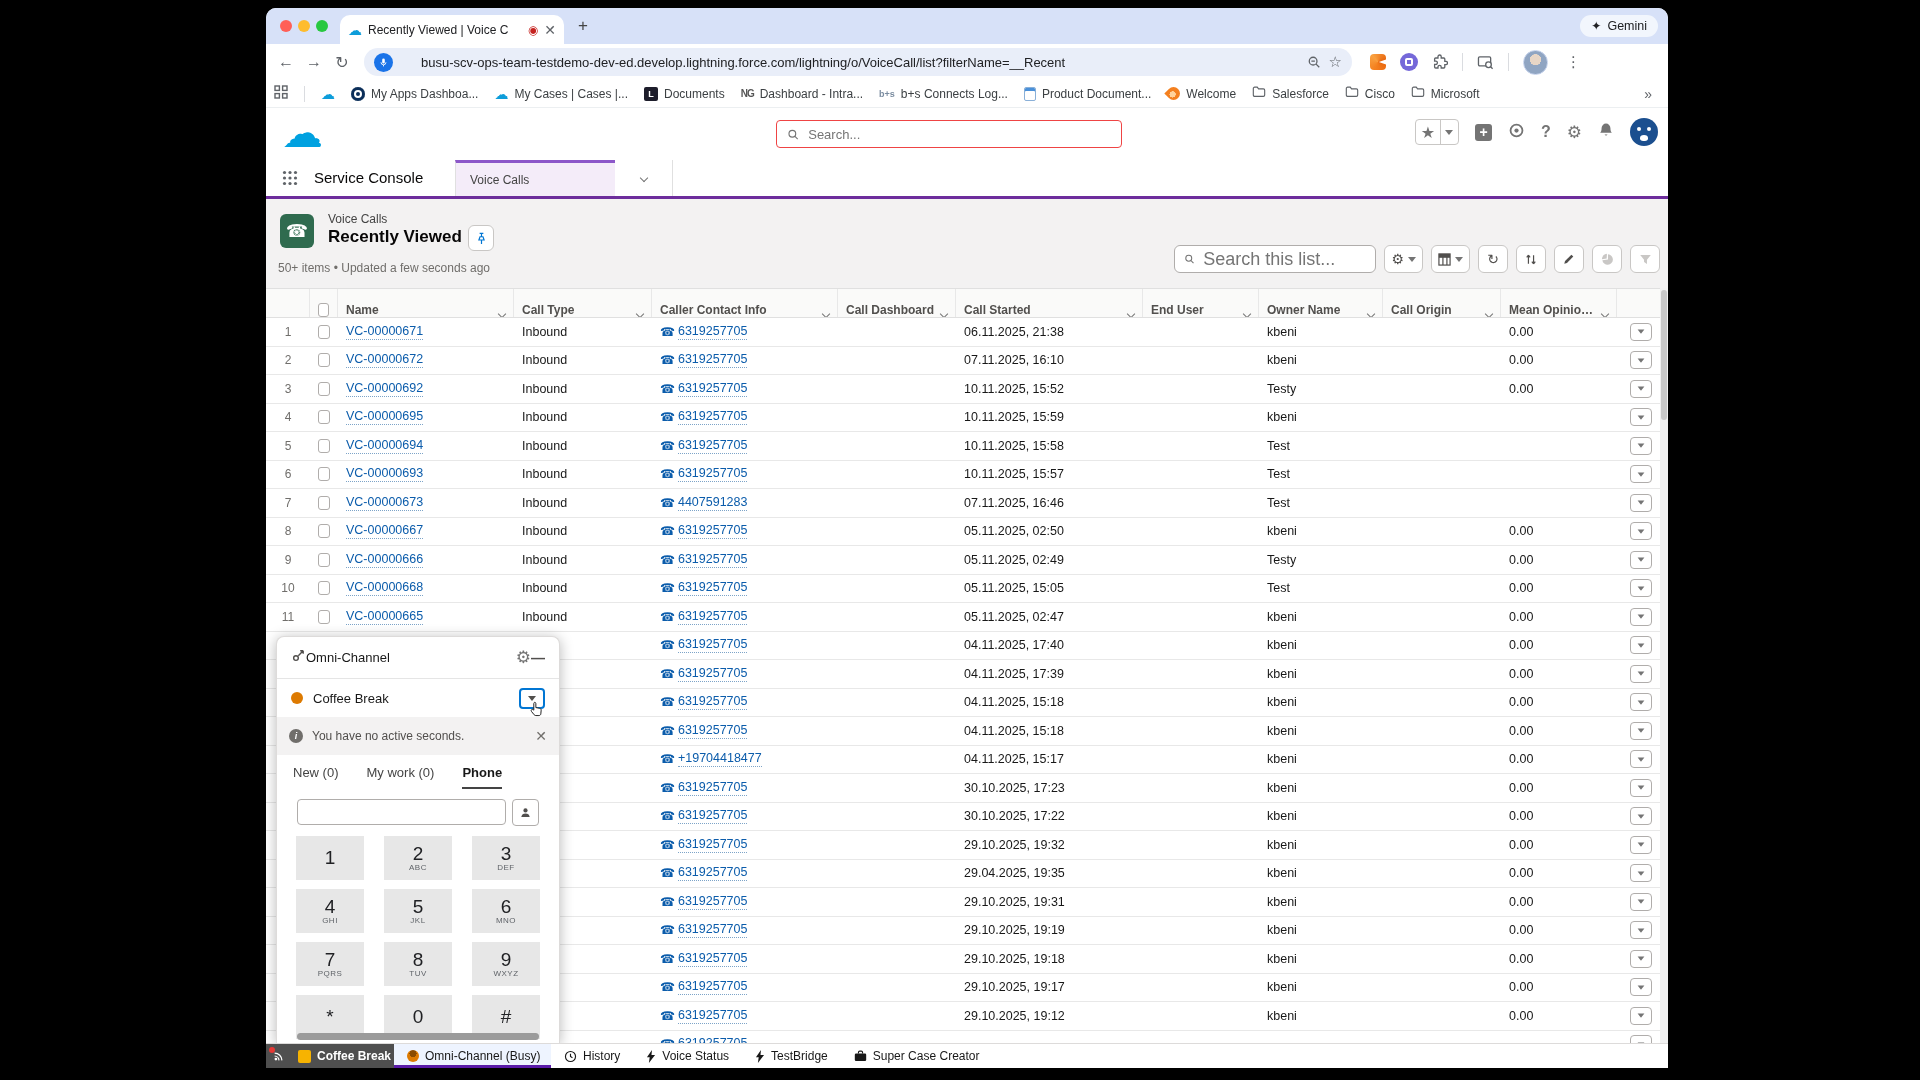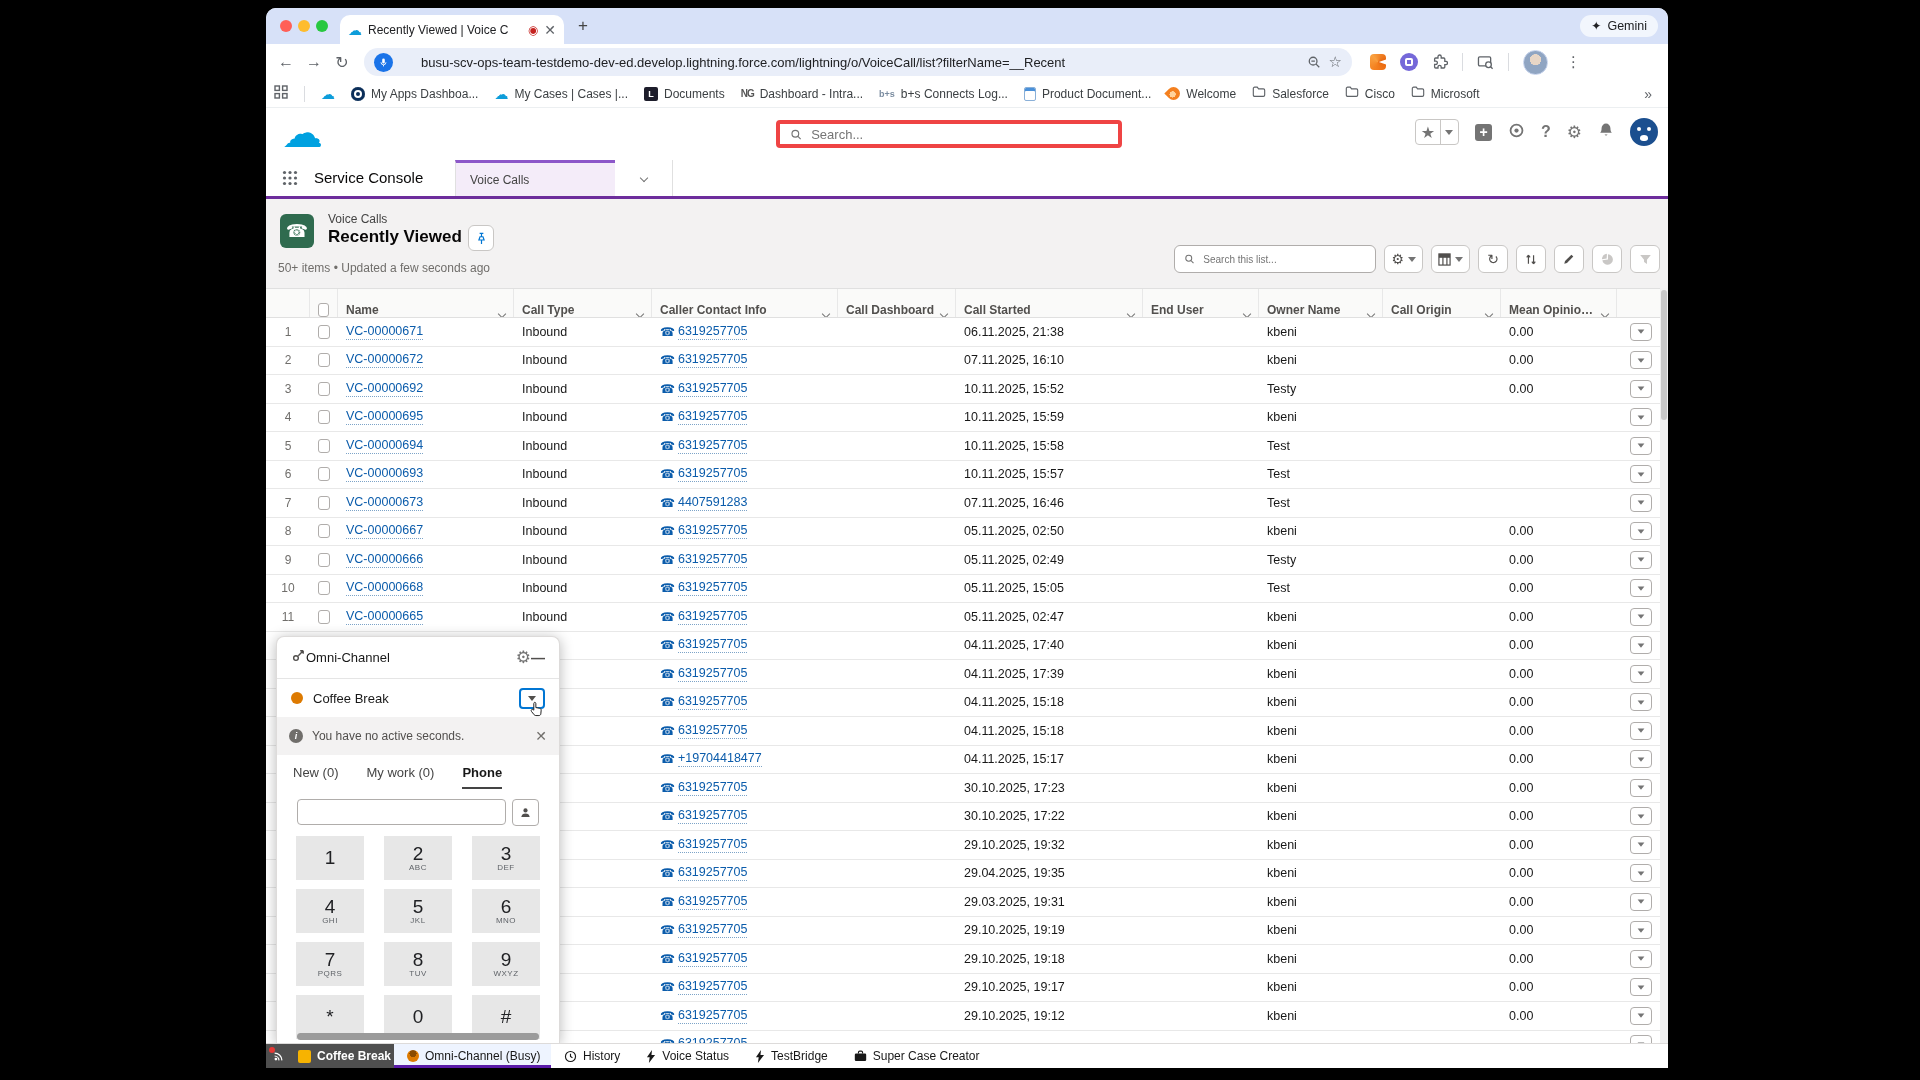--- a/index.html
+++ b/index.html
@@ -47,21 +47,21 @@
   .ic-sq-dark{width:14px;height:14px;background:#1d1d2b;color:#fff;font-size:9px;font-weight:bold;display:flex;align-items:center;justify-content:center;border-radius:2px;}
   .ic-ng{font-size:10px;font-weight:bold;color:#555;letter-spacing:-1px;}
   .ic-bs{font-size:9px;font-weight:bold;color:#7a8ca0;}
   .ic-navy{width:14px;height:14px;border-radius:50%;background:#0b2e59;box-shadow:inset 0 0 0 3px #0b2e59,inset 0 0 0 5px #fff;}
   .ic-flame{width:13px;height:13px;border-radius:50% 50% 50% 0;background:radial-gradient(circle at 50% 60%,#ffd29b 0 30%,#f4801f 31%);transform:rotate(45deg);}
   .ic-docgrey{width:12px;height:14px;background:#fff;border:1px solid #8ab0d8;border-radius:2px;box-shadow:inset 0 3px 0 #4a90d9;}
 
   
   .sf-header{position:absolute;left:0;top:100px;width:100%;height:52px;background:#fff;}
   .sf-logo{position:absolute;left:16px;top:2px;font-size:40px;color:#00a1e0;text-shadow:1px 0 0 #00a1e0;}
-  .sf-search{position:absolute;left:510px;top:12px;width:346px;height:28px;border:4px solid #ef4444;border-radius:4px;
+  .sf-search{position:absolute;left:510px;top:12px;width:346px;height:28px;border:1px solid #ef4444;border-radius:4px;
     display:flex;align-items:center;gap:7px;padding:0 10px;background:#fff;}
   .sf-search input{border:none;outline:none;font-size:13px;color:#706e6b;width:100%;font-family:inherit;background:transparent;}
   .hdr-icons{position:absolute;right:10px;top:10px;display:flex;align-items:center;gap:16px;}
   .fav-combo{display:flex;border:1px solid #c9c7c5;border-radius:4px;height:26px;}
   .fav-combo .seg{display:flex;align-items:center;justify-content:center;width:24px;color:#747474;}
   .fav-combo .seg+.seg{border-left:1px solid #c9c7c5;width:18px;}
   .plusbox{width:17px;height:17px;background:#747474;border-radius:3px;color:#fff;font-size:14px;line-height:16px;text-align:center;font-weight:bold;}
   .gear-glyph{font-size:17px;color:#747474;line-height:1;}
   .help-q{font-size:16px;color:#747474;font-weight:bold;}
   .avatar-sf{width:28px;height:28px;border-radius:50%;background:#1b4f8f;position:relative;overflow:hidden;}
@@ -81,21 +81,21 @@
   .obj-icon{position:absolute;left:14px;top:15px;width:34px;height:34px;border-radius:6px;background:#2f6b4f;
     display:flex;align-items:center;justify-content:center;color:#fff;font-size:18px;}
   .obj-label{position:absolute;left:62px;top:13px;font-size:12px;color:#444;}
   .list-title{position:absolute;left:62px;top:28px;font-size:17px;font-weight:bold;color:#080707;display:flex;align-items:center;gap:10px;}
   .caret{width:0;height:0;border-left:4px solid transparent;border-right:4px solid transparent;border-top:5px solid #444;display:inline-block;}
   .pin-btn{position:absolute;left:202px;top:26px;width:26px;height:26px;border:1px solid #c9c7c5;border-radius:6px;background:#fff;
     display:flex;align-items:center;justify-content:center;}
   .meta{position:absolute;left:12px;top:62px;font-size:12px;color:#706e6b;}
   .list-controls{position:absolute;right:8px;top:46px;display:flex;align-items:center;gap:8px;}
   .list-search{width:202px;height:28px;border:1px solid #b0adab;border-radius:6px;background:#fff;display:flex;align-items:center;gap:6px;padding:0 9px;}
-  .list-search input{border:none;outline:none;width:100%;font-size:10px;color:#b91c1c;font-family:inherit;background:transparent;}
+  .list-search input{border:none;outline:none;width:100%;font-size:18px;color:#b91c1c;font-family:inherit;background:transparent;}
   .lbtn{height:28px;min-width:30px;border:1px solid #c9c7c5;border-radius:6px;background:#fff;display:flex;align-items:center;justify-content:center;gap:4px;padding:0 6px;color:#514f4d;}
   .lbtn.disabled{color:#c9c7c5;}
   .lbtn .caret{border-top-color:#747474;}
   .glyph{font-size:14px;line-height:1;}
 
   
   .thead{position:absolute;left:0;top:89px;width:1394px;height:30px;background:#fafaf9;border-top:1px solid #e0e0e0;border-bottom:1px solid #e0e0e0;display:flex;}
   .th{display:flex;align-items:flex-end;justify-content:space-between;padding:0 8px;font-size:12px;font-weight:bold;color:#514f4d;border-right:1px solid #e8e8e8;white-space:nowrap;overflow:hidden;}
   .chev{display:inline-block;width:6px;height:6px;border-right:1.4px solid #747474;border-bottom:1.4px solid #747474;transform:rotate(45deg);margin-left:4px;flex:0 0 auto;}
   .tbody{position:absolute;left:0;top:119px;width:1394px;height:725px;background:#fff;overflow:hidden;}
@@ -936,21 +936,21 @@
           <div class="td c1">
             <span class="cbx"></span>
           </div>
           <div class="td c2"></div>
           <div class="td c3"></div>
           <div class="td c4">
             <span class="phone-g">☎</span>
             <a class="cell-link" href="#">6319257705</a>
           </div>
           <div class="td c5"></div>
-          <div class="td c6">29.03.2025, 19:31</div>
+          <div class="td c6">29.10.2025, 19:31</div>
           <div class="td c7"></div>
           <div class="td c8">kbeni</div>
           <div class="td c9"></div>
           <div class="td c10">0.00</div>
           <div class="td c11">
             <span class="rowact">
               <span class="caret"></span>
             </span>
           </div>
         </div>

